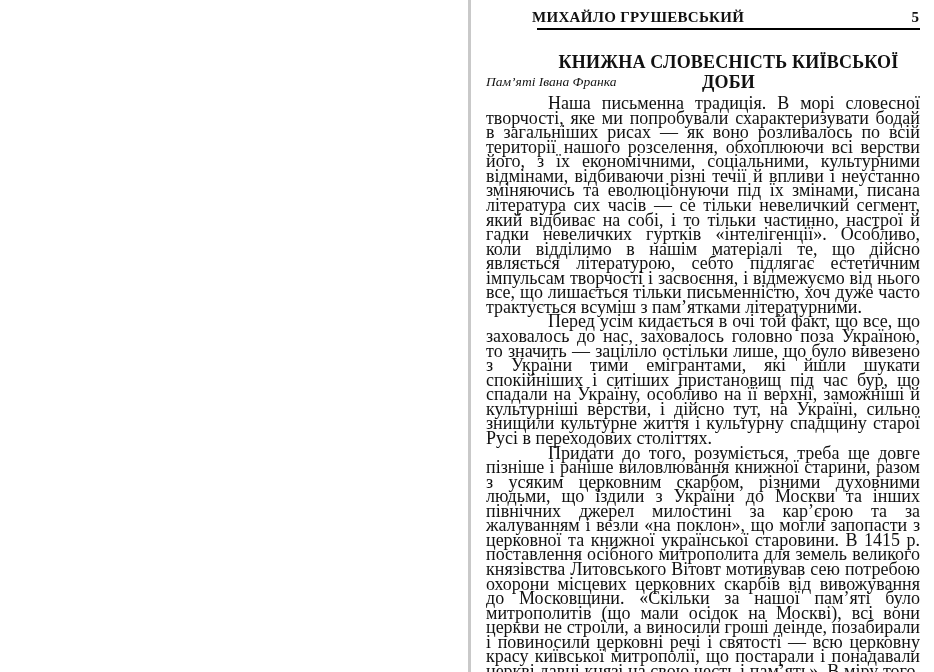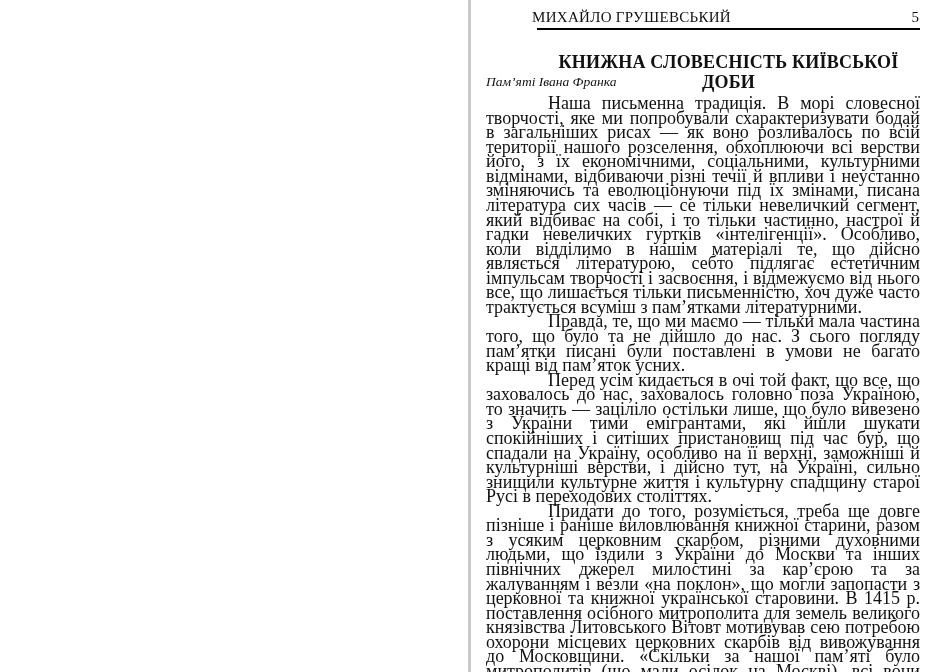--- a/index.html
+++ b/index.html
@@ -33,21 +33,21 @@
     left: 486px; top: 0;
     width: 434px; height: 672px;
     background: #ffffff;
   }
   .page-header {
     position: absolute;
     top: 9px; left: 0; right: 0;
     display: flex;
     justify-content: space-between;
     align-items: baseline;
-    font-weight: normal;
+    font-weight: bold;
     font-size: 15px;
     line-height: 16px;
   }
   .running-title {
     margin-left: 46px;
     letter-spacing: 0.3px;
   }
   .page-number {
     margin-right: 1px;
   }
@@ -95,18 +95,17 @@
   <div class="right-page">
     <div class="page-header">
       <span class="running-title">МИХАЙЛО ГРУШЕВСЬКИЙ</span>
       <span class="page-number">5</span>
     </div>
     <div class="header-rule"></div>
     <h1 class="article-title">КНИЖНА СЛОВЕСНІСТЬ КИЇВСЬКОЇ ДОБИ</h1>
     <div class="dedication">Пам’яті Івана Франка</div>
     <div class="body-text">
       <p>Наша письменна традиція. В морі словесної творчості, яке ми попробували схарактеризувати бодай в загальніших рисах — як воно розливалось по всій території нашого розселення, обхоплюючи всі верстви його, з їх економічними, соціальними, культурними відмінами, відбиваючи різні течії й впливи і неустанно зміняючись та еволюціонуючи під їх змінами, писана література сих часів — се тільки невеличкий сегмент, який відбиває на собі, і то тільки частинно, настрої й гадки невеличких гуртків «інтелігенції». Особливо, коли відділимо в нашім матеріалі те, що дійсно являється літературою, себто підлягає естетичним імпульсам творчості і засвоєння, і відмежуємо від нього все, що лишається тільки письменністю, хоч дуже часто трактується всуміш з пам’ятками літературними.</p>
-      <p>Правда, те, що ми маємо — тільки мала частина того, що було та не дійшло до нас. З сього погляду пам’ятки писані були поставлені в умови не багато кращі від пам’яток усних.</p>
       <p>Перед усім кидається в очі той факт, що все, що заховалось до нас, заховалось головно поза Україною, то значить — заціліло остільки лише, що було вивезено з України тими емігрантами, які йшли шукати спокійніших і ситіших пристановищ під час бур, що спадали на Україну, особливо на її верхні, заможніші й культурніші верстви, і дійсно тут, на Україні, сильно знищили культурне життя і культурну спадщину старої Русі в переходових століттях.</p>
       <p>Придати до того, розуміється, треба ще довге пізніше і раніше виловлювання книжної старини, разом з усяким церковним скарбом, різними духовними людьми, що їздили з України до Москви та інших північних джерел милостині за кар’єрою та за жалуванням і везли «на поклон», що могли запопасти з церковної та книжної української старовини. В 1415 р. поставлення осібного митрополита для земель великого князівства Литовського Вітовт мотивував сею потребою охорони місцевих церковних скарбів від вивожування до Московщини. «Скільки за нашої пам’яті було митрополитів (що мали осідок на Москві), всі вони церкви не строїли, а виносили гроші деінде, позабирали і повиносили церковні речі і святості — всю церковну красу київської митрополії, що постарали і понадавали церкві давні князі на свою честь і пам’ять». В міру того, як тут менше ставало золота і срібла і різних ефективніших святостей, експортерам приходилось налягати все більше на інвентар скромніший — ікони і книги, і транспортування їх з України на північ продовжувалось неустанно, протягом дальших</p>
     </div>
   </div>
 </div>
 
 </body></html>

